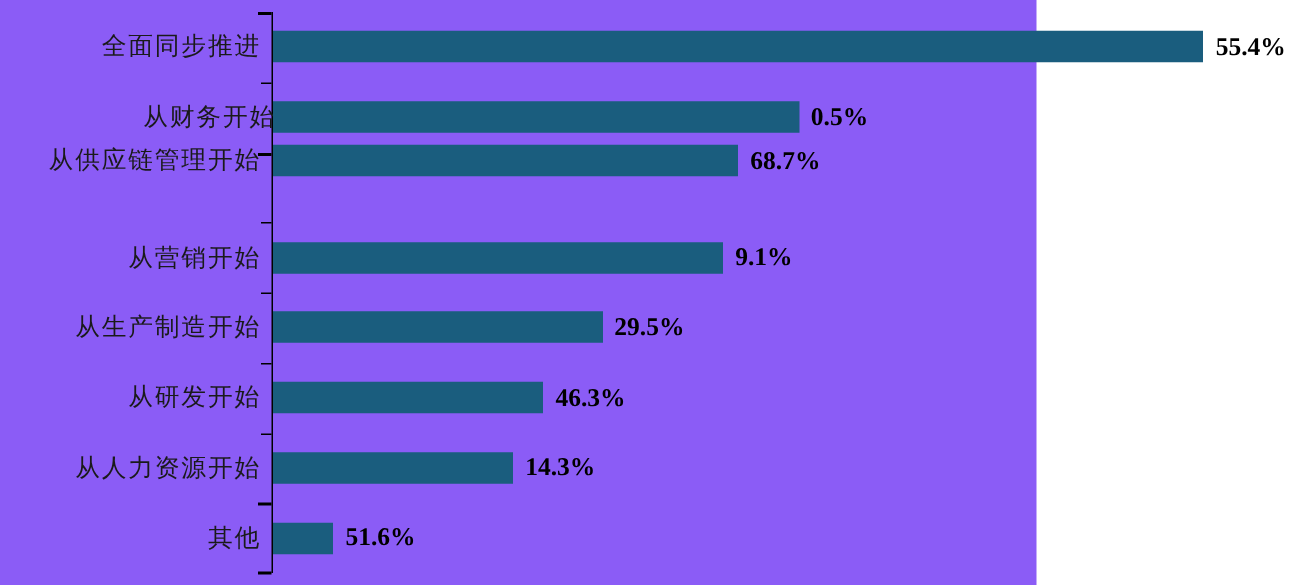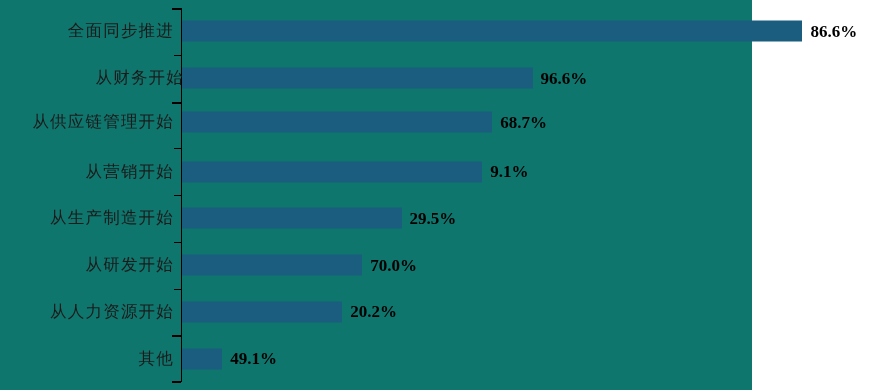--- a/index.html
+++ b/index.html
@@ -9,23 +9,23 @@
   }
   body {
     width: 874px;
     height: 390px;
     font-family: "Liberation Serif", "DejaVu Serif", serif;
     overflow: hidden;
   }
 
   #chart-root {
     position: relative;
-    width: 752px;
+    width: 691px;
     height: 390px;
-    background: #0f766e;
+    background: #8b5cf6;
   }
 
   
   .plot-area {
     position: absolute;
     left: 0;
     top: 0;
     width: 874px;
     height: 390px;
   }
@@ -116,33 +116,33 @@
     <div class="axis-tick" style="top: 195px; background: rgb(0, 0, 0);"></div>
     <div class="axis-tick" style="top: 241.75px; background: rgb(0, 0, 0);"></div>
     <div class="axis-tick" style="top: 288.5px; background: rgb(0, 0, 0);"></div>
     <div class="axis-tick endcap" style="top: 335.25px; background: rgb(0, 0, 0);"></div>
     <div class="axis-tick endcap" style="top: 381px; background: rgb(0, 0, 0);"></div>
 
     <div class="bar-row" style="top:8px;">
       <div class="bar-label" style="color: rgb(26, 26, 26);">全面同步推进</div>
       <div class="bar-track">
         <div class="bar-fill" style="width: 620.48px; background: rgb(26, 93, 126);"></div>
-        <div class="bar-value">86.6%</div>
+        <div class="bar-value">55.4%</div>
       </div>
     </div>
 
     <div class="bar-row" style="top:54.75px;padding-left:10px;">
       <div class="bar-label" style="color: rgb(26, 26, 26);">从财务开始</div>
       <div class="bar-track">
         <div class="bar-fill" style="width: 350.56px; background: rgb(26, 93, 126);"></div>
-        <div class="bar-value">96.6%</div>
+        <div class="bar-value">0.5%</div>
       </div>
     </div>
 
-    <div class="bar-row" style="top:99px;">
+    <div class="bar-row" style="top:84px;">
       <div class="bar-label" style="color: rgb(26, 26, 26);">从供应链管理开始</div>
       <div class="bar-track">
         <div class="bar-fill" style="width: 310.24px; background: rgb(26, 93, 126);"></div>
         <div class="bar-value">68.7%</div>
       </div>
     </div>
 
     <div class="bar-row" style="top:148.25px;">
       <div class="bar-label" style="color: rgb(26, 26, 26);">从营销开始</div>
       <div class="bar-track">
@@ -156,34 +156,34 @@
       <div class="bar-track">
         <div class="bar-fill" style="width: 219.52px; background: rgb(26, 93, 126);"></div>
         <div class="bar-value">29.5%</div>
       </div>
     </div>
 
     <div class="bar-row" style="top:241.75px;">
       <div class="bar-label" style="color: rgb(26, 26, 26);">从研发开始</div>
       <div class="bar-track">
         <div class="bar-fill" style="width: 180.32px; background: rgb(26, 93, 126);"></div>
-        <div class="bar-value">70.0%</div>
+        <div class="bar-value">46.3%</div>
       </div>
     </div>
 
     <div class="bar-row" style="top:288.5px;">
       <div class="bar-label" style="color: rgb(26, 26, 26);">从人力资源开始</div>
       <div class="bar-track">
         <div class="bar-fill" style="width: 160.16px; background: rgb(26, 93, 126);"></div>
-        <div class="bar-value">20.2%</div>
+        <div class="bar-value">14.3%</div>
       </div>
     </div>
 
     <div class="bar-row" style="top:335.25px;">
       <div class="bar-label" style="color: rgb(26, 26, 26);">其他</div>
       <div class="bar-track">
         <div class="bar-fill" style="width: 40.32px; background: rgb(26, 93, 126);"></div>
-        <div class="bar-value">49.1%</div>
+        <div class="bar-value">51.6%</div>
       </div>
     </div>
 
   </div>
 </div>
 
 </body></html>

